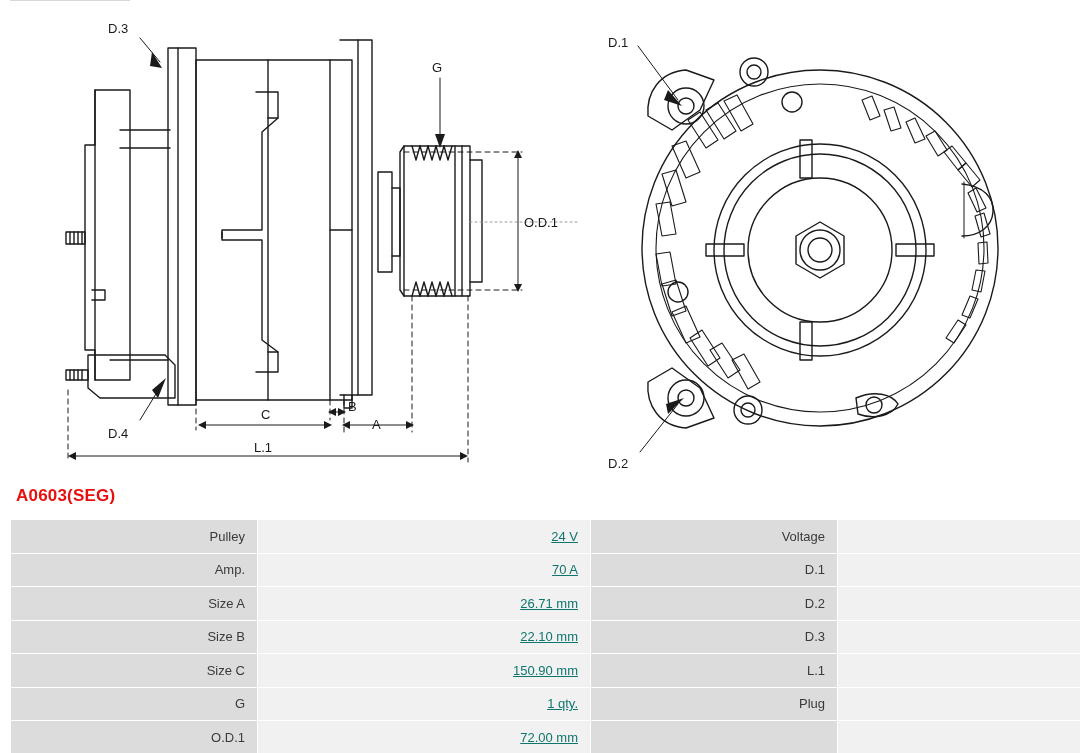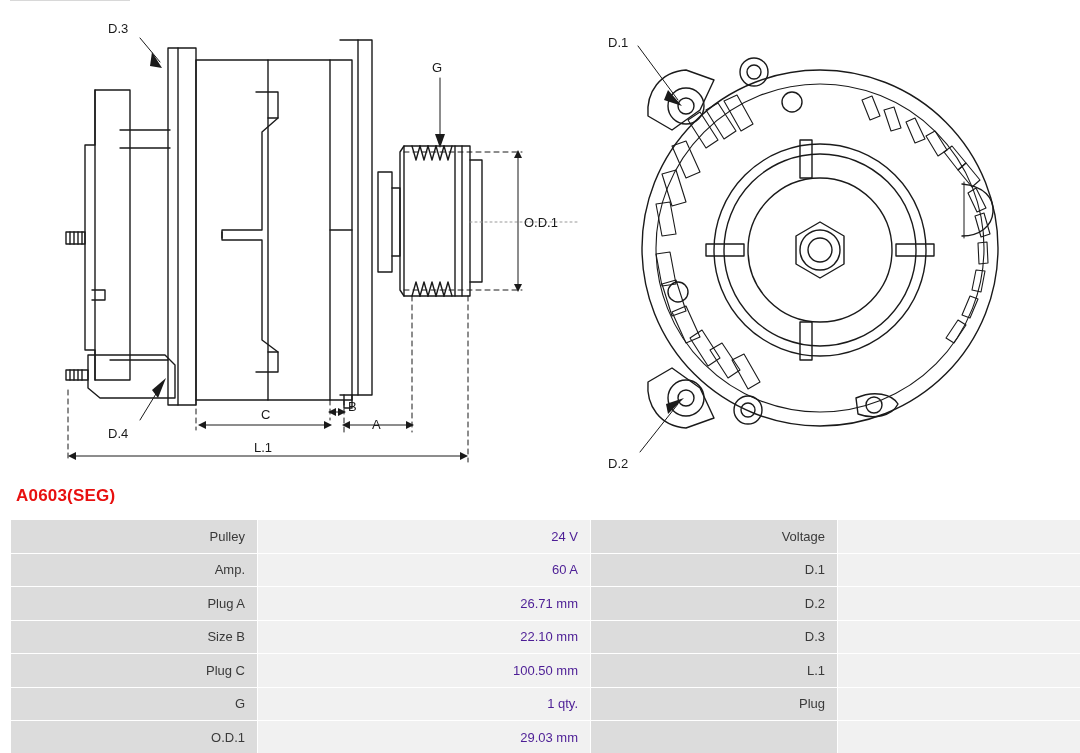--- a/index.html
+++ b/index.html
@@ -52,23 +52,24 @@
     vertical-align: middle;
   }
   .label-cell {
     background: #dcdcdc;
     color: #3a3a3a;
     text-align: right;
     width: 222px;
   }
   .value-cell {
     background: #f1f1f1;
-    color: #4c1d95;
+    color: #0f766e;
     text-align: right;
     width: 308px;
+    text-decoration: underline;
   }
   .empty-cell {
     background: #f1f1f1;
     border: 1px solid #ffffff;
   }
   .empty-label {
     background: #dcdcdc;
     border: 1px solid #ffffff;
   }
   .topline {
@@ -290,50 +291,50 @@
   <table class="spec-table">
     <tbody>
       <tr>
         <td class="label-cell">Pulley</td>
         <td class="value-cell">24 V</td>
         <td class="label-cell">Voltage</td>
         <td class="value-cell">AP</td>
       </tr>
       <tr>
         <td class="label-cell">Amp.</td>
-        <td class="value-cell">60 A</td>
+        <td class="value-cell">70 A</td>
         <td class="label-cell">D.1</td>
         <td class="value-cell">11.00 mm</td>
       </tr>
       <tr>
-        <td class="label-cell">Plug A</td>
+        <td class="label-cell">Size A</td>
         <td class="value-cell">26.71 mm</td>
         <td class="label-cell">D.2</td>
         <td class="value-cell">13.00 mm</td>
       </tr>
       <tr>
         <td class="label-cell">Size B</td>
         <td class="value-cell">22.10 mm</td>
         <td class="label-cell">D.3</td>
         <td class="value-cell">13.00 mm</td>
       </tr>
       <tr>
-        <td class="label-cell">Plug C</td>
-        <td class="value-cell">100.50 mm</td>
+        <td class="label-cell">Size C</td>
+        <td class="value-cell">150.90 mm</td>
         <td class="label-cell">L.1</td>
         <td class="value-cell">218.00 mm</td>
       </tr>
       <tr>
         <td class="label-cell">G</td>
         <td class="value-cell">1 qty.</td>
         <td class="label-cell">Plug</td>
         <td class="value-cell">PL_5003</td>
       </tr>
       <tr>
         <td class="label-cell">O.D.1</td>
-        <td class="value-cell">29.03 mm</td>
+        <td class="value-cell">72.00 mm</td>
         <td class="empty-label"></td>
         <td class="empty-cell"></td>
       </tr>
     </tbody>
   </table>
 
 </div>
 
 </body></html>

